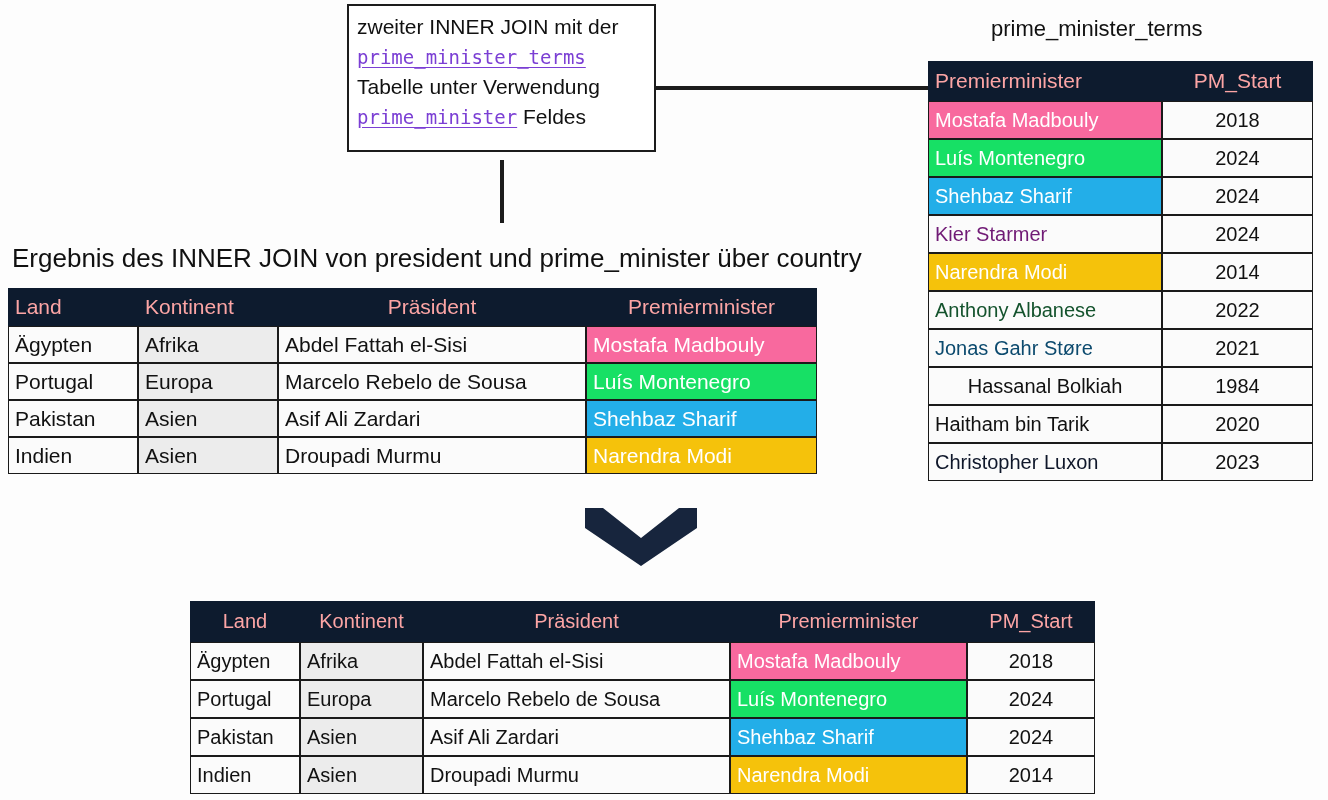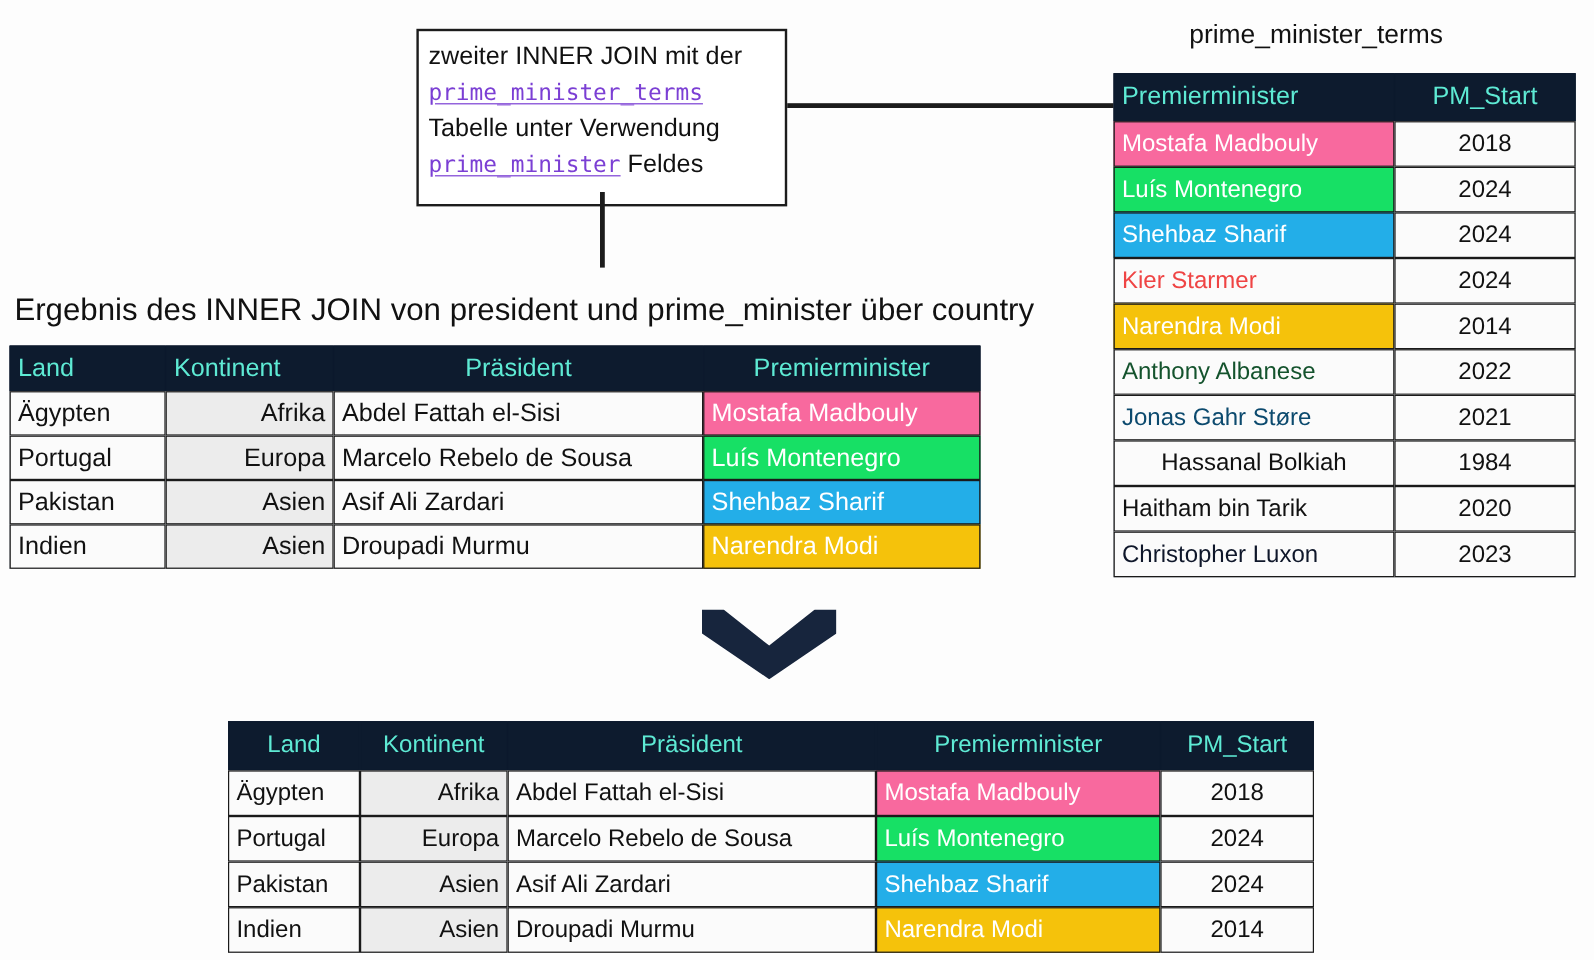--- a/index.html
+++ b/index.html
@@ -28,31 +28,31 @@
   .tbl th, .tbl td {
     border: 1px solid #1a1a1a;
     padding: 0 6px;
     font-weight: normal;
     white-space: nowrap;
     background: #fbfbfb;
     box-sizing: border-box;
   }
   .tbl th {
     background: #0d1b2e;
-    color: #5eead4;
+    color: #fca5a5;
     border-color: #0d1b2e;
   }
-  .tbl td.alt { background: #ececec; text-align: right; }
+  .tbl td.alt { background: #ececec; }
   .tbl td.hl   { color: #ffffff; }
 
   
   #callout {
     position: absolute;
     left: 347px;
-    top: 24px;
+    top: 4px;
     width: 309px;
     height: 148px;
     border: 2px solid #1c1c1c;
     background: #ffffff;
     box-sizing: border-box;
     padding: 6px 8px 0 8px;
   }
   #callout .line {
     font-size: 21px;
     line-height: 30px;
@@ -201,21 +201,21 @@
     </tr>
     <tr>
       <td class="c-pm hl" style="background: rgb(23, 224, 101);">Luís Montenegro</td>
       <td class="c-start">2024</td>
     </tr>
     <tr>
       <td class="c-pm hl" style="background: rgb(35, 174, 232);">Shehbaz Sharif</td>
       <td class="c-start">2024</td>
     </tr>
     <tr>
-      <td class="c-pm" style="color: #ef4444; margin-top: 20px;">Kier Starmer</td>
+      <td class="c-pm" style="color: #701a75; margin-top: 20px;">Kier Starmer</td>
       <td class="c-start">2024</td>
     </tr>
     <tr>
       <td class="c-pm hl" style="background: rgb(245, 194, 11);">Narendra Modi</td>
       <td class="c-start">2014</td>
     </tr>
     <tr>
       <td class="c-pm" style="color: #14532d;">Anthony Albanese</td>
       <td class="c-start">2022</td>
     </tr>

